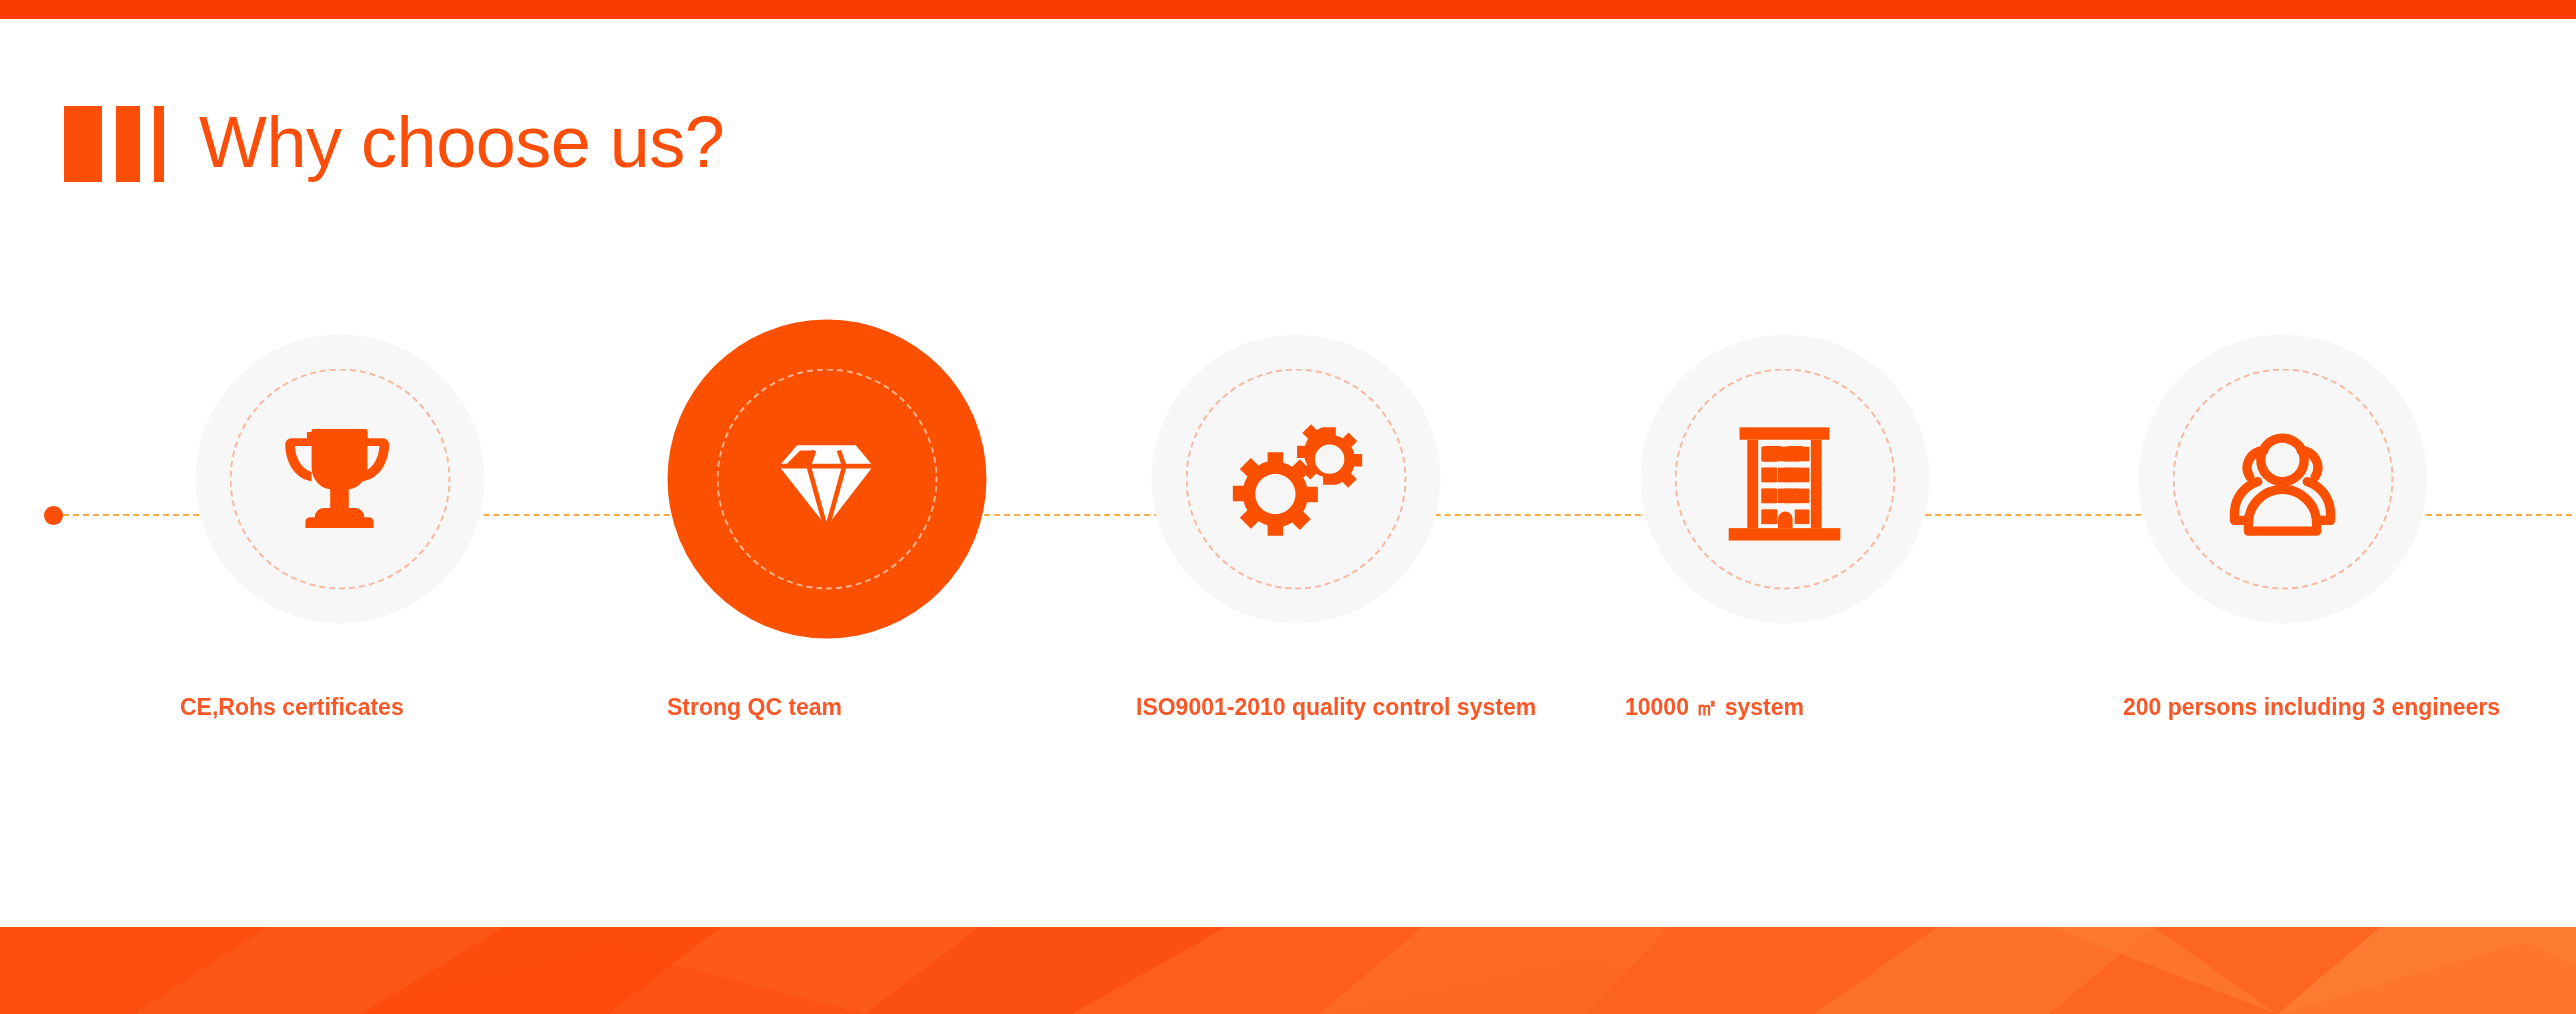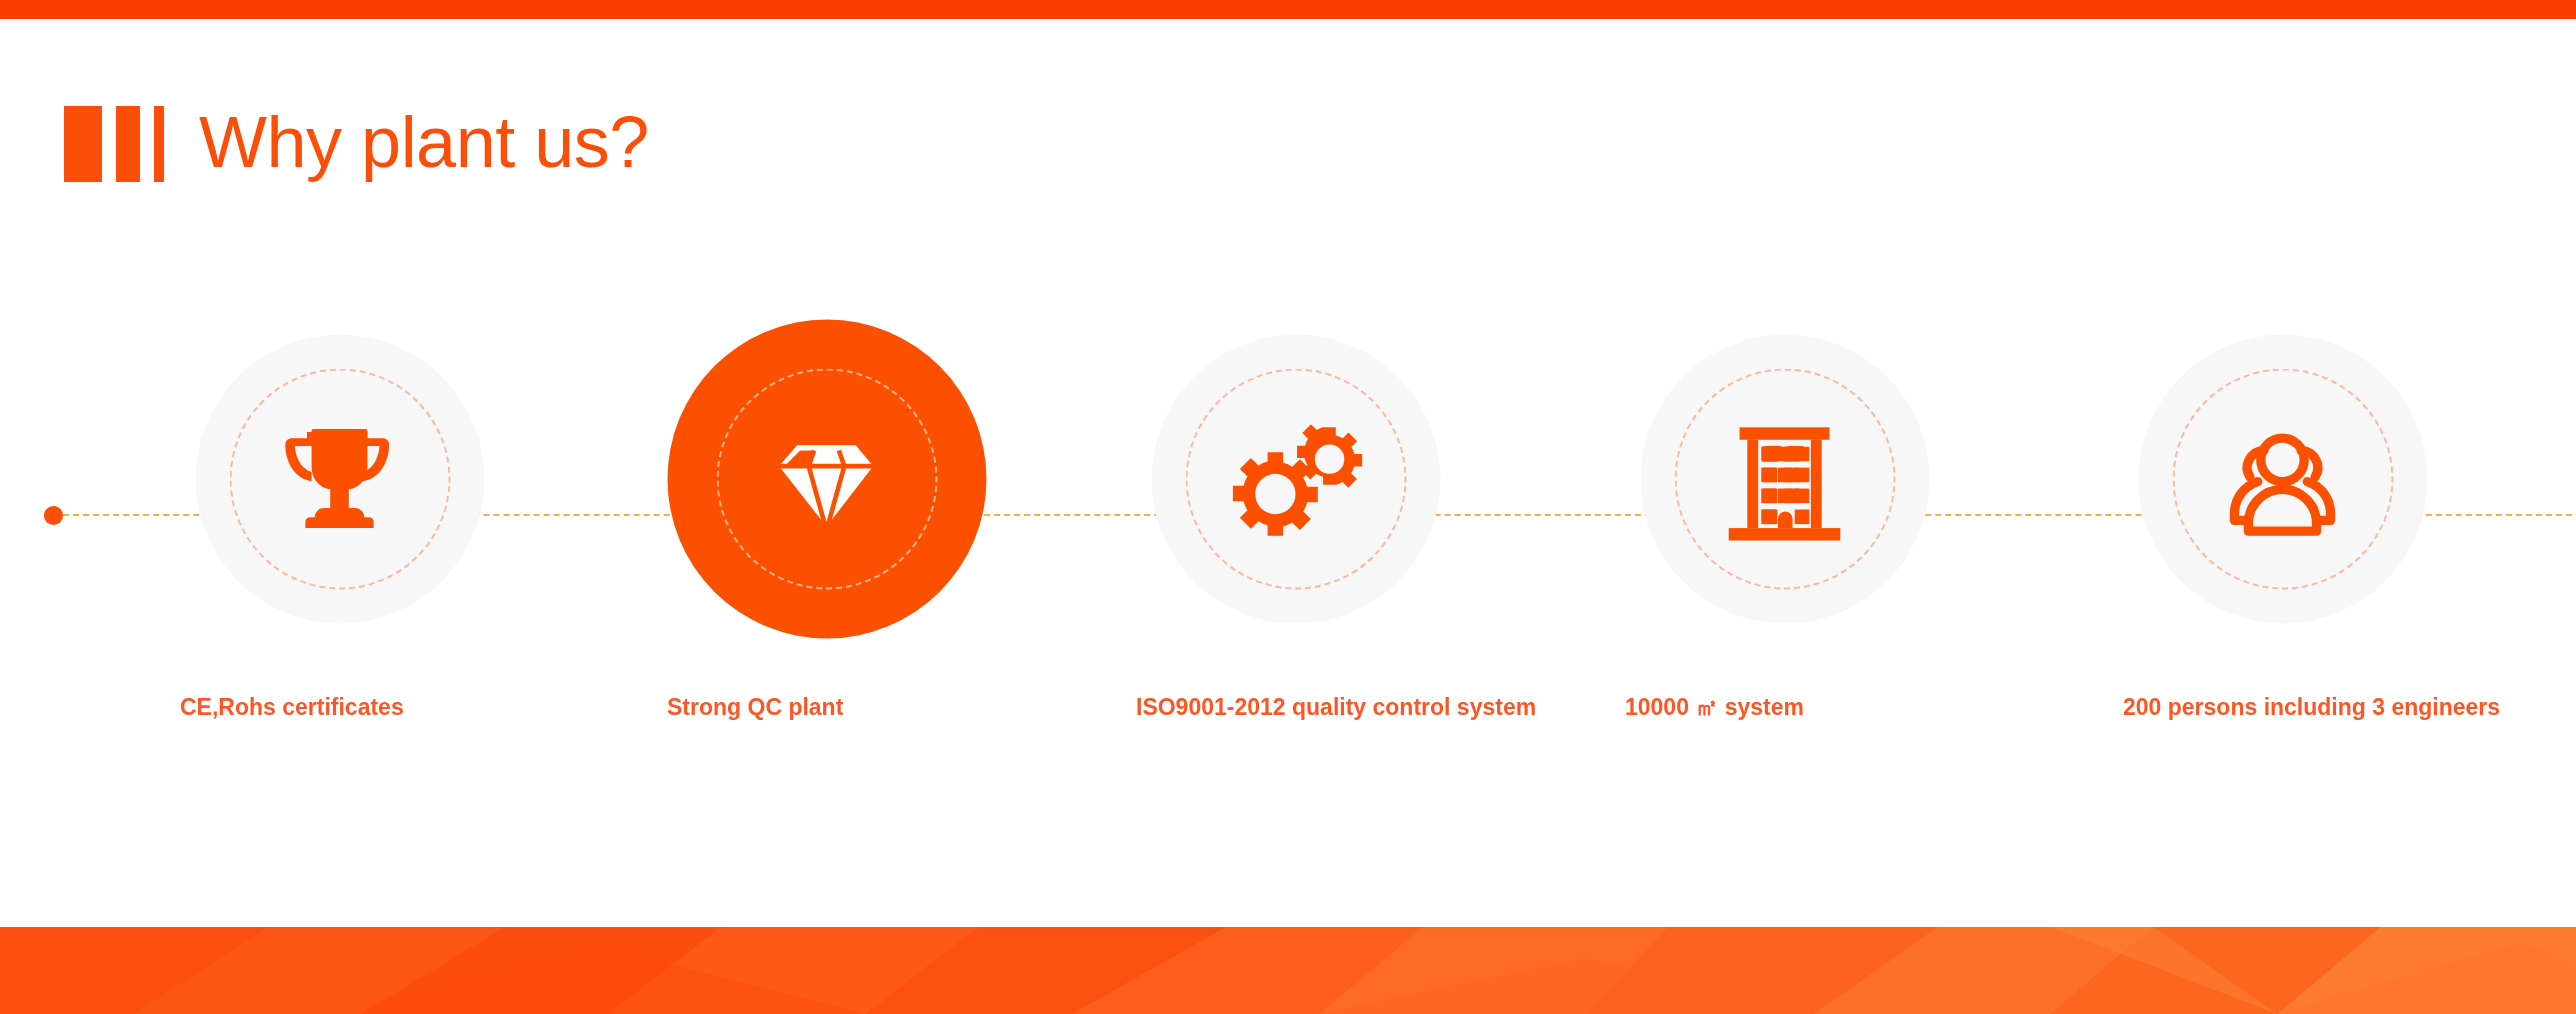--- a/index.html
+++ b/index.html
@@ -126,21 +126,21 @@
 <div id="slide">
 
   <div class="top-band"></div>
 
   <div class="heading">
     <div class="bars">
       <i class="bar1"></i>
       <i class="bar2"></i>
       <i class="bar3"></i>
     </div>
-    <div class="heading-text">Why plant us?</div>
+    <div class="heading-text">Why choose us?</div>
   </div>
 
   <div class="timeline">
     <div class="track"></div>
     <div class="end-dot left"></div>
 
   </div>
 
   <div class="items">
 
@@ -178,41 +178,41 @@
               <path fill="#fb5000" d="M33 32l-9 9h13.5L42 32z M45.5 32h9L58 41H42z M58 32h9l9 9H62.5z M24.5 46h14.5l7.5 27z M43.5 46h13L50 74z M61 46h14.5L54 73z" opacity="0"></path>
             </g>
             <g fill="none" stroke="#fb5000" stroke-width="3">
               <path d="M30.5 27h39l12.5 15-32 41.5L17.5 42z"></path>
               <path d="M17.5 42h65"></path>
               <path d="M42 32 L38.5 42 L50 83.5 L61.5 42 L58 32"></path>
             </g>
           </svg>
         </div>
       </div>
-      <div class="caption">Strong QC plant</div>
+      <div class="caption">Strong QC team</div>
     </div>
 
     <div class="item" style="left:1136px">
       <div class="circle-wrap">
         <div class="disc idle"></div>
         <div class="dashring"></div>
         <div class="glyph">
           <svg viewBox="0 0 100 100">
             <g fill="#fb5000">
 
               <path d="M68 17h8v5.2a15 15 0 0 1 4.5 1.9l3.7-3.7 5.6 5.6-3.7 3.7a15 15 0 0 1 1.9 4.5H93v8h-5.2a15 15 0 0 1-1.9 4.5l3.7 3.7-5.6 5.6-3.7-3.7a15 15 0 0 1-4.5 1.9V54h-8v-5.2a15 15 0 0 1-4.5-1.9l-3.7 3.7-5.6-5.6 3.7-3.7a15 15 0 0 1-1.9-4.5H51v-8h5.2a15 15 0 0 1 1.9-4.5l-3.7-3.7 5.6-5.6 3.7 3.7a15 15 0 0 1 4.5-1.9z
                        M72 28a9.5 9.5 0 1 0 0 19 9.5 9.5 0 0 0 0-19z"></path>
 
               <path d="M32 33h10v6.9a19.5 19.5 0 0 1 5.9 2.5l4.9-4.9 7.1 7.1-4.9 4.9a19.5 19.5 0 0 1 2.5 5.9H64.4v10H57.5a19.5 19.5 0 0 1-2.5 5.9l4.9 4.9-7.1 7.1-4.9-4.9a19.5 19.5 0 0 1-5.9 2.5V87H32v-6.9a19.5 19.5 0 0 1-5.9-2.5l-4.9 4.9-7.1-7.1 4.9-4.9a19.5 19.5 0 0 1-2.5-5.9H9.6v-10h6.9a19.5 19.5 0 0 1 2.5-5.9l-4.9-4.9 7.1-7.1 4.9 4.9a19.5 19.5 0 0 1 5.9-2.5z
                        M37 47a13 13 0 1 0 0 26 13 13 0 0 0 0-26z"></path>
             </g>
           </svg>
         </div>
       </div>
-      <div class="caption">ISO9001-2012 quality control system</div>
+      <div class="caption">ISO9001-2010 quality control system</div>
     </div>
 
     <div class="item" style="left:1625px">
       <div class="circle-wrap">
         <div class="disc idle"></div>
         <div class="dashring"></div>
         <div class="glyph">
           <svg viewBox="0 0 100 100">
             <g fill="#fb5000">
               <rect x="21" y="17" width="58" height="8"></rect>

